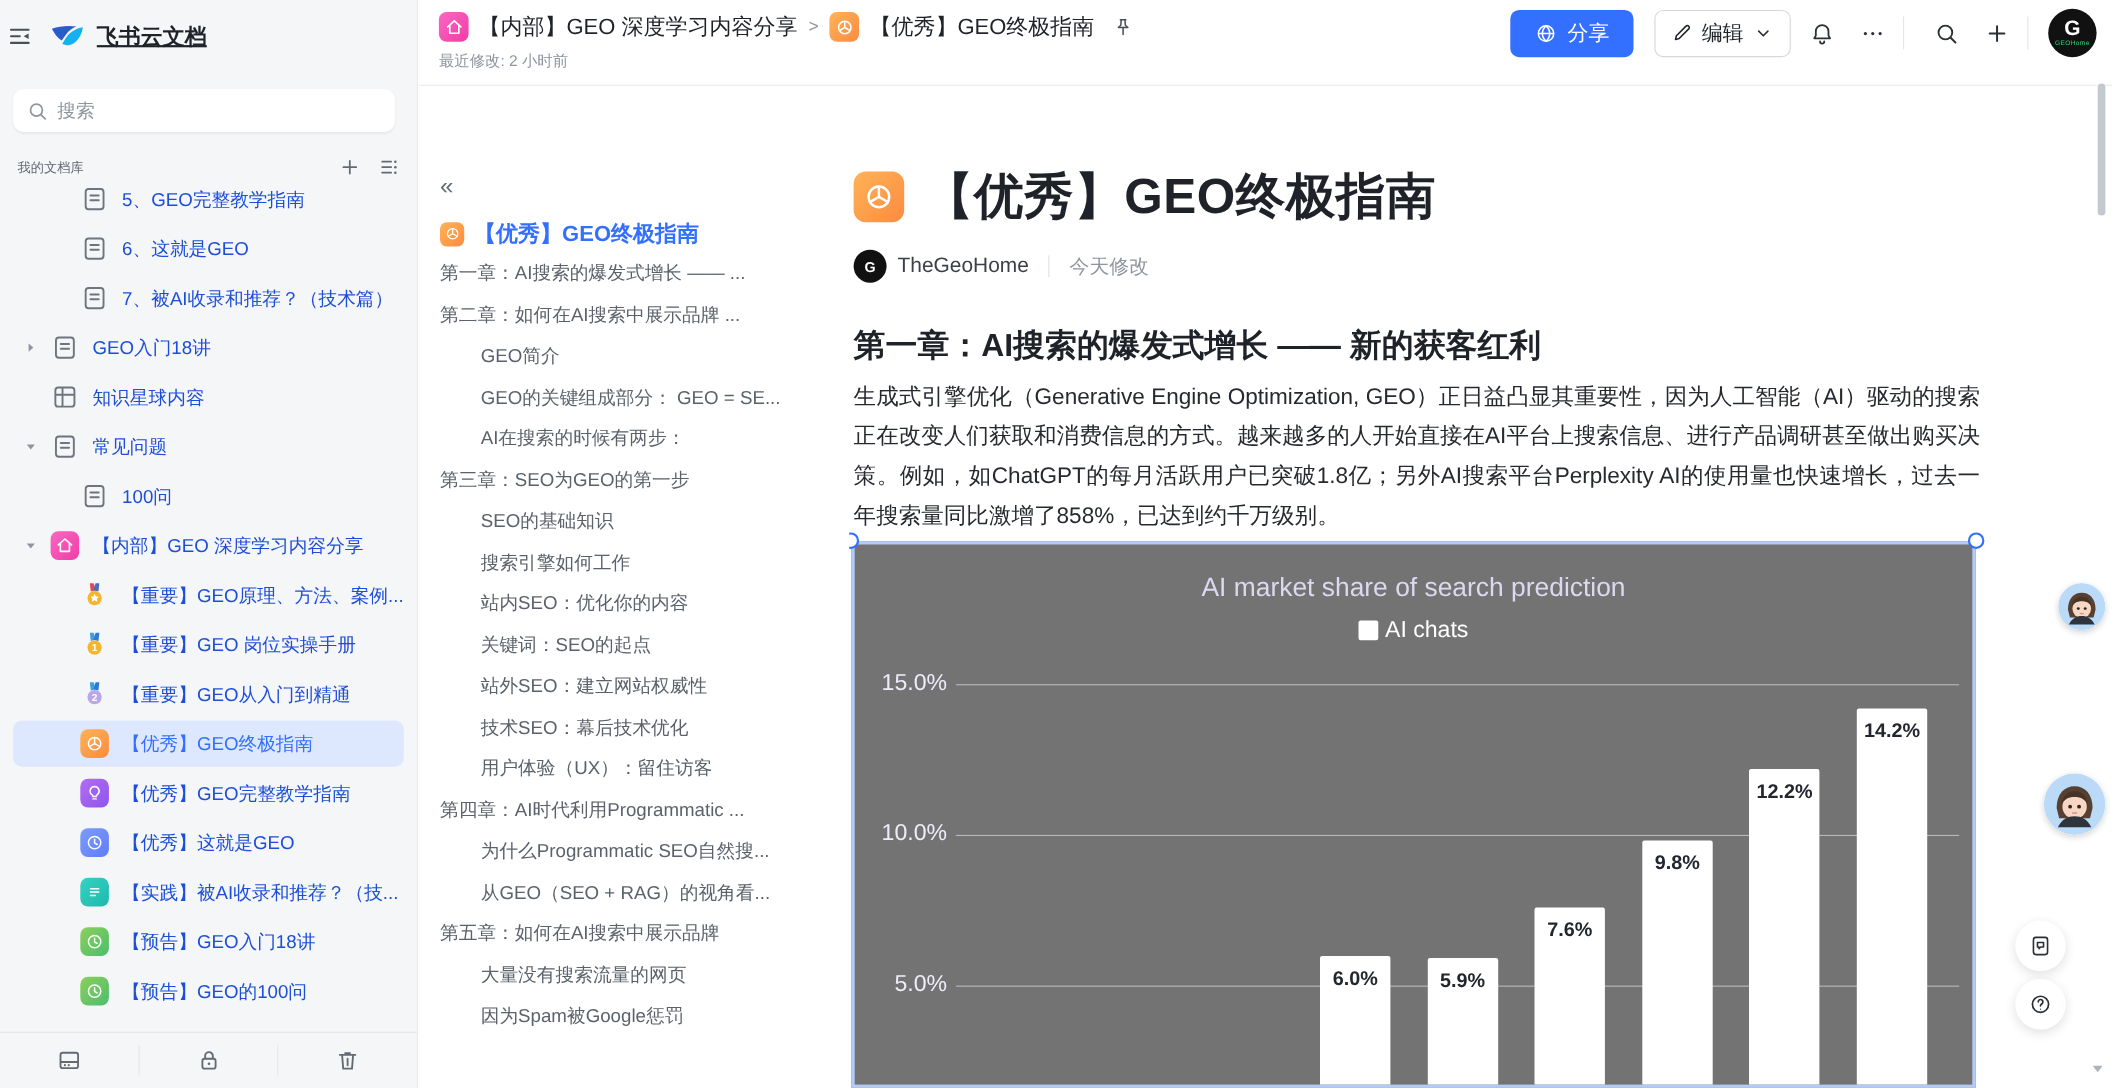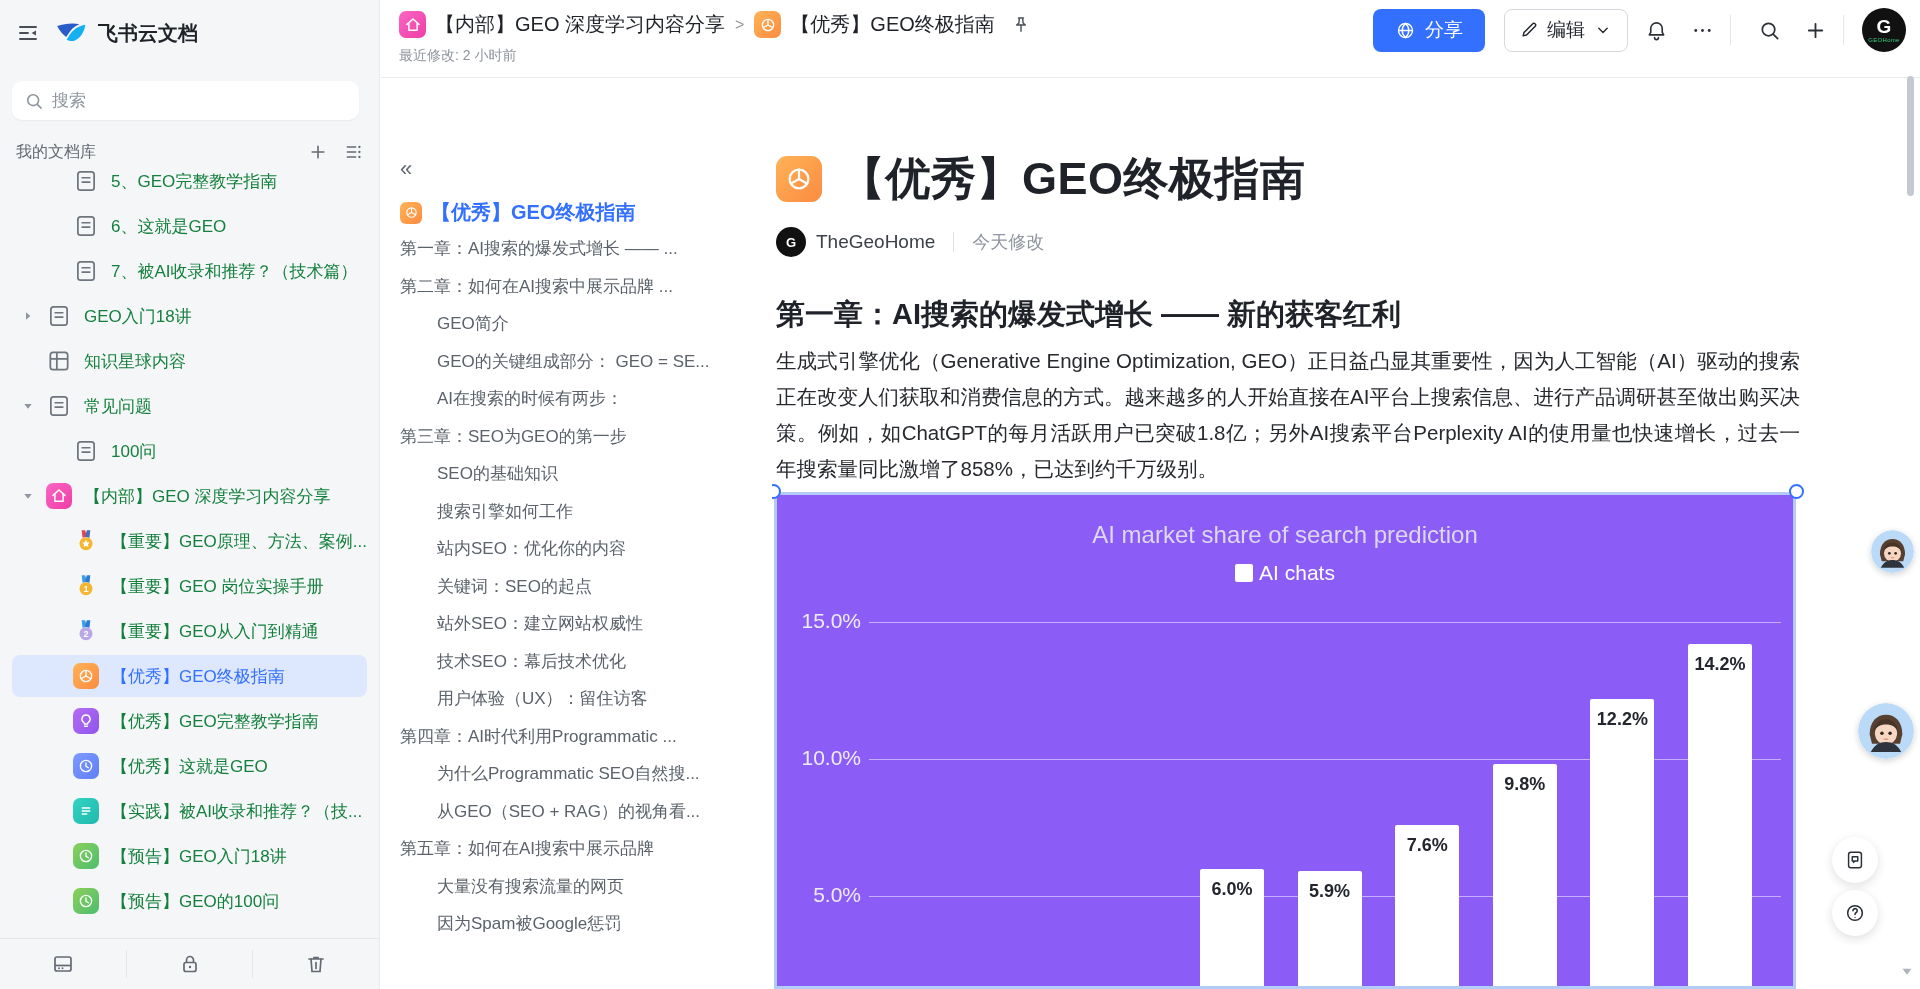--- a/index.html
+++ b/index.html
@@ -4,33 +4,33 @@
 <style>
   * { margin:0; padding:0; box-sizing:border-box; }
   html,body { width:1920px; height:989px; overflow:hidden; }
   body { font-family:"Liberation Sans","DejaVu Sans",sans-serif; background:#fff; color:#1f2329; position:relative; }
   svg { display:block; }
   .ic { display:inline-flex; align-items:center; justify-content:center; flex:none; }
   .ic svg { width:100%; height:100%; }
 
   
   .sidebar { position:absolute; left:0; top:0; width:380px; height:989px; background:#f5f6f8; border-right:1px solid #e8eaee; }
-  .sb-header { position:absolute; left:0; top:0; width:100%; height:66px; display:flex; align-items:center; padding-left:16px; }
+  .sb-header { position:absolute; left:0; top:0; width:100%; height:66px; display:flex; align-items:center; padding-left:6px;text-decoration:underline; }
   .sb-collapse { width:24px; height:24px; cursor:pointer; }
   .sb-logo { width:34px; height:34px; margin-left:14px; }
   .sb-appname { font-size:20px; font-weight:700; margin-left:10px; color:#1f2329; }
   .sb-search { position:absolute; left:12px; top:81px; width:347px; height:39px; background:#fff; border-radius:10px; box-shadow:0 1px 2px rgba(31,35,41,.06); display:flex; align-items:center; padding:0 12px; }
   .sb-search .ic { width:20px; height:20px; margin-right:8px; }
   .sb-search input { border:none; outline:none; background:transparent; font-size:17px; width:100%; font-family:inherit; color:#1f2329; }
   .sb-search input::placeholder { color:#8f959e; }
   .sb-sectionrow { position:absolute; left:16px; top:140px; width:348px; height:24px; display:flex; align-items:center; }
-  .sb-sectionlabel { font-size:16px; color:#646a73; flex:1; }
+  .sb-sectionlabel { font-size:12px; color:#646a73; flex:1; }
   .sb-sectionrow .ic { width:20px; height:20px; margin-left:16px; cursor:pointer; }
   .sb-tree { position:absolute; left:0; top:160px; width:100%; }
-  .sb-item { position:relative; margin:0 12px 3px 12px; height:42px; border-radius:8px; display:flex; align-items:center; font-size:17px; color:#15803d; cursor:pointer; white-space:nowrap; overflow:hidden; }
+  .sb-item { position:relative; margin:0 12px 3px 12px; height:42px; border-radius:8px; display:flex; align-items:center; font-size:17px; color:#1d4ed8; cursor:pointer; white-space:nowrap; overflow:hidden; }
   .sb-item.sel { background:#dde7fd; color:#3370ff; }
   .sb-item .chev { position:absolute; left:8px; width:16px; height:16px; }
   .sb-item .itemicon { width:26px; height:26px; margin-right:12px; }
   .sb-item .sq { width:26px; height:26px; border-radius:7px; display:flex; align-items:center; justify-content:center; margin-right:12px; }
   .sb-item .sq svg { width:18px; height:18px; }
   .ind0 { padding-left:34px; }
   .ind1 { padding-left:61px; }
   .sq.ic-pink   { background:linear-gradient(135deg,#fa66c3,#ef3ea6); }
   .sq.ic-orange { background:linear-gradient(135deg,#ffb357,#fb8b41); }
   .sq.ic-violet { background:linear-gradient(135deg,#b46cf2,#8f55ee); }
@@ -85,21 +85,21 @@
   .authorrow { position:absolute; left:4px; top:148px; display:flex; align-items:center; }
   .avatar-sm { width:30px; height:30px; border-radius:50%; background:#111; color:#fff; font-size:13px; font-weight:800; display:flex; align-items:center; justify-content:center; }
   .author-name { font-size:19px; font-weight:500; color:#3c4148; margin-left:10px; cursor:pointer; }
   .author-div { width:1px; height:20px; background:#dee0e3; margin:0 18px; }
   .author-time { font-size:18px; color:#8f959e; }
   .doc-h2 { position:absolute; left:4px; top:216px; font-size:29px; font-weight:800; color:#1f2329; }
   .doc-para { position:absolute; left:4px; top:264px; width:1024px; font-size:20.5px; line-height:36px; color:#26292e; text-align:justify; }
 
   
   .chart-block { position:absolute; left:2px; top:413px; width:1022px; height:497px; }
-  .chart-canvas { position:absolute; inset:0; background:#8b5cf6; border:3px solid #b3cbf7; overflow:hidden; }
+  .chart-canvas { position:absolute; inset:0; background:#737373; border:3px solid #b3cbf7; overflow:hidden; }
   .chart-title { position:absolute; left:0; top:26px; width:100%; text-align:center; font-size:24px; color:#ddd8f0; }
   .chart-legend { position:absolute; left:0; top:66px; width:100%; display:flex; justify-content:center; align-items:center; gap:6px; }
   .chart-legend .swatch { width:18px; height:18px; background:#fff; border-radius:2px; }
   .chart-legend .leglabel { font-size:21px; color:#fff; }
   .gridline { position:absolute; height:1px; background:rgba(255,255,255,.5); }
   .ytick { position:absolute; left:0; width:84px; text-align:right; font-size:21px; color:#efecfa; }
   .bar { position:absolute; background:#fff; border-radius:2px 2px 0 0; }
   .barlabel { position:absolute; text-align:center; font-size:18px; font-weight:700; color:#23262e; }
   .handle { position:absolute; width:15px; height:15px; border-radius:50%; background:#fff; border:2.5px solid #3370ff; z-index:3; }
   .handle.tl { left:-8px; top:-8px; }

